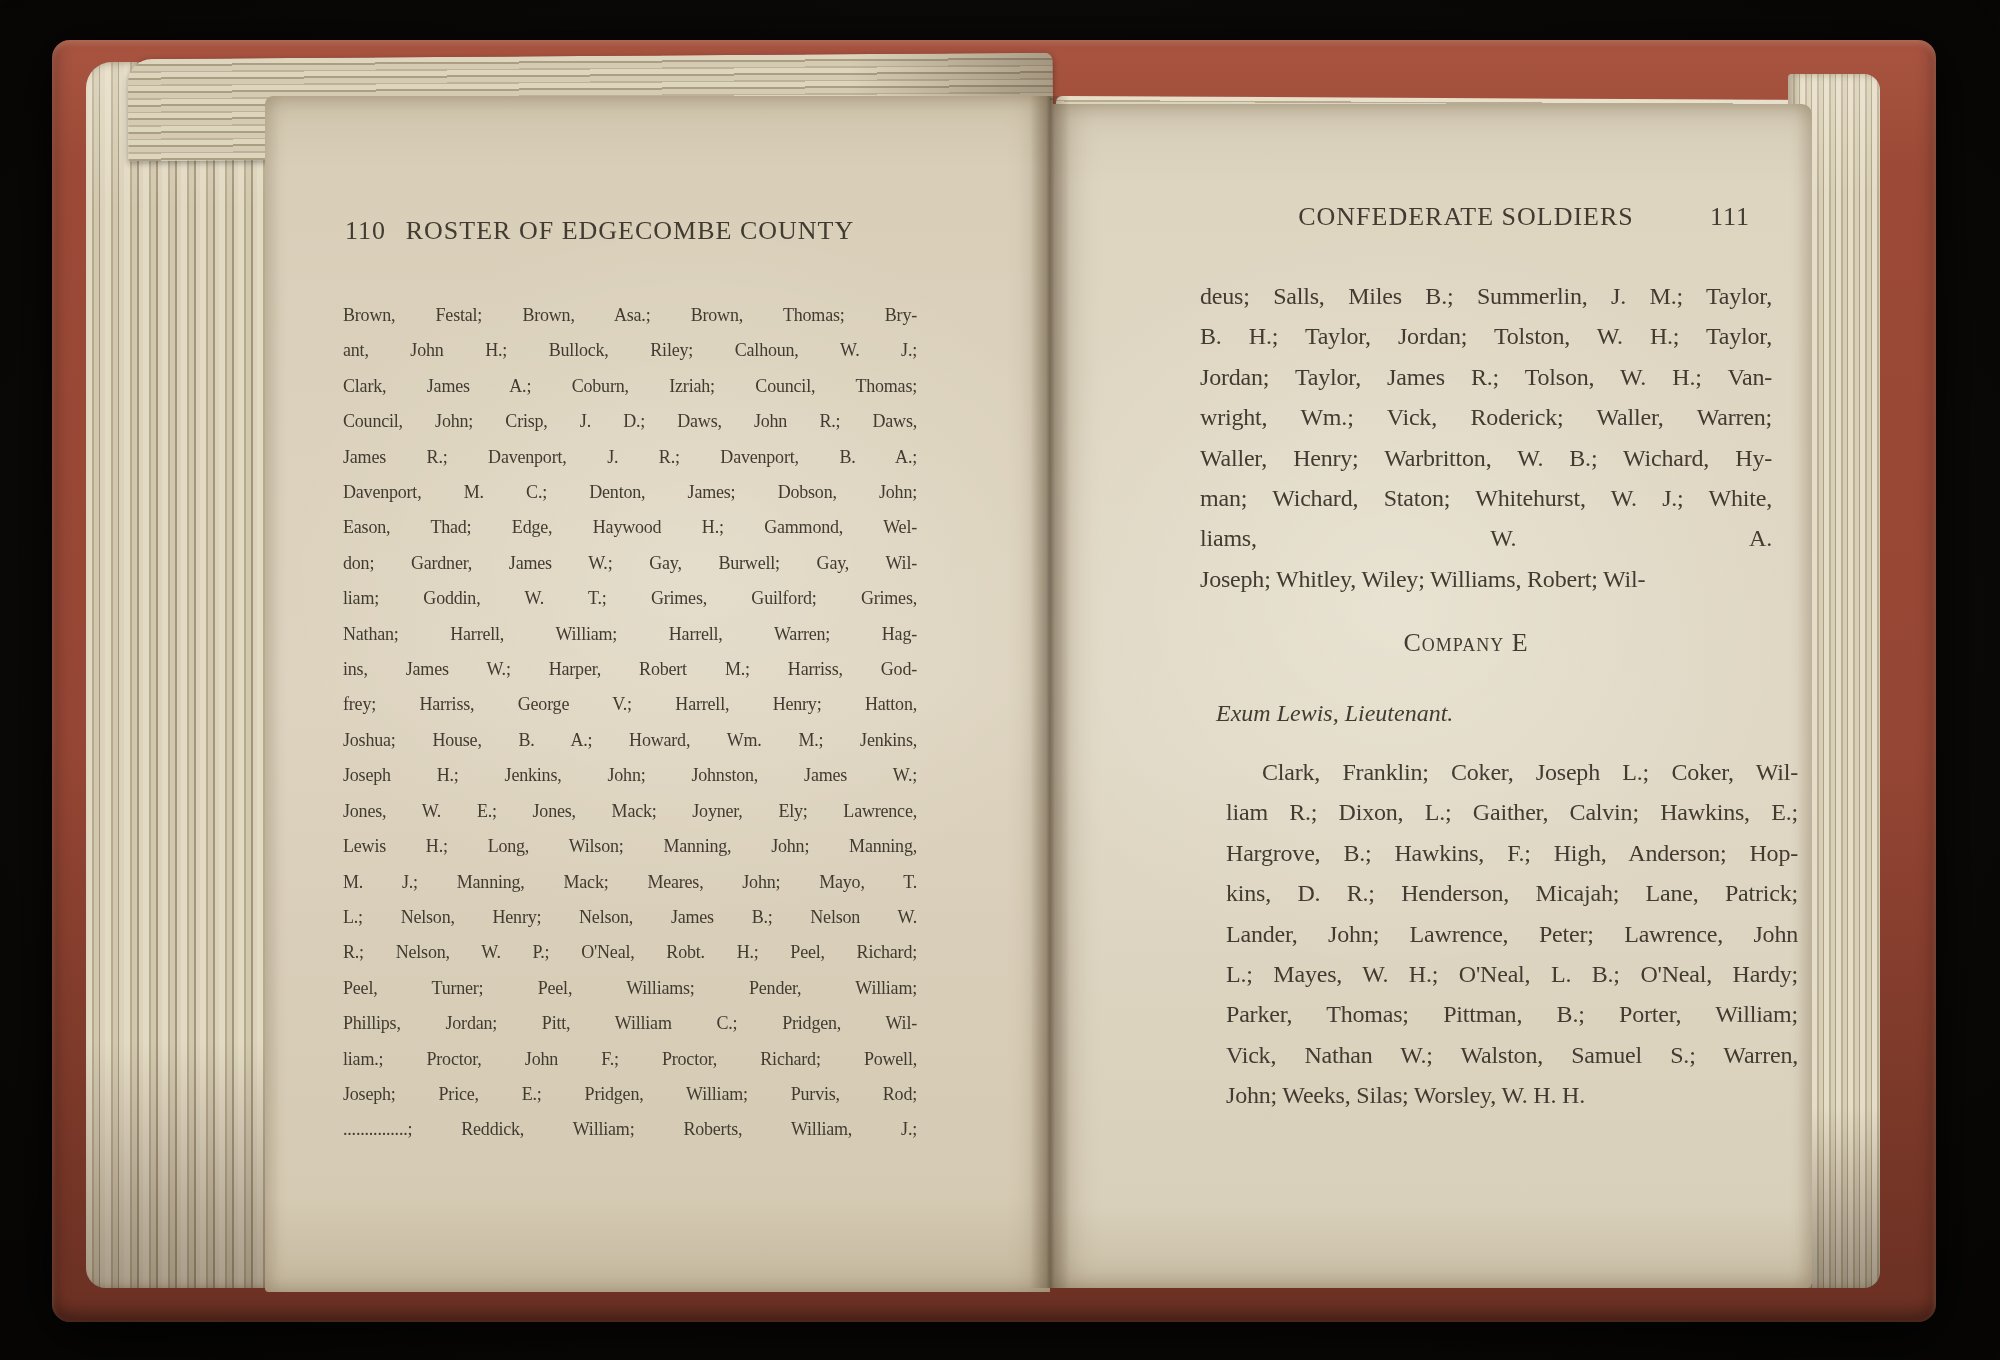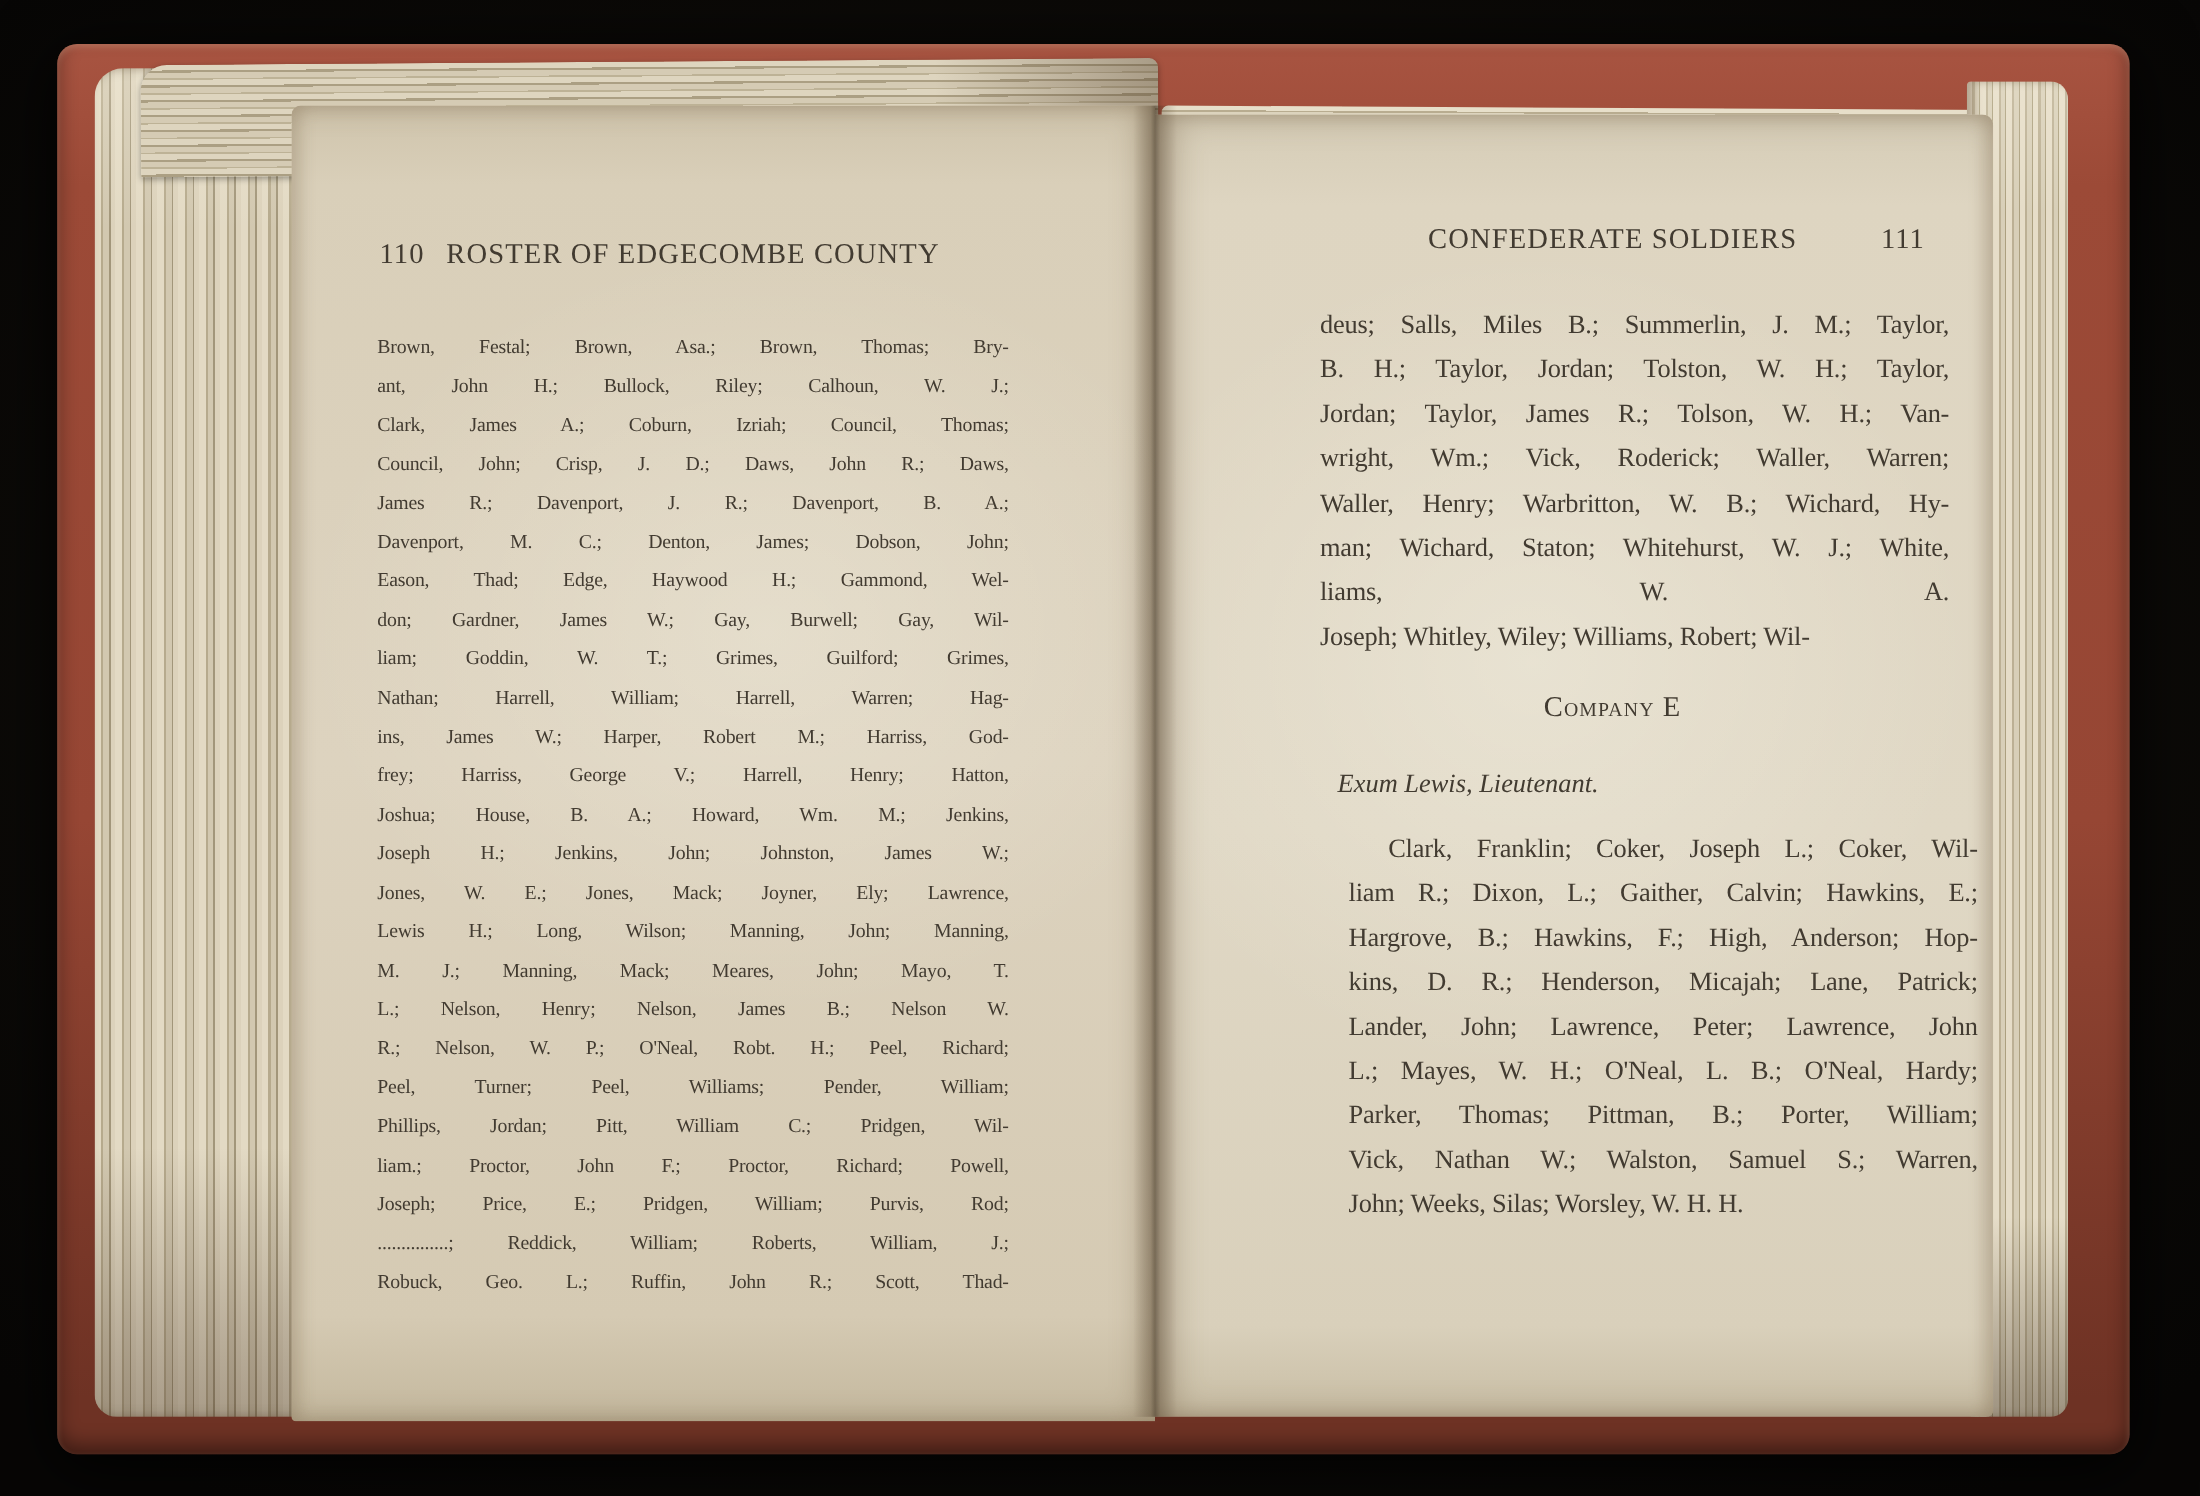--- a/index.html
+++ b/index.html
@@ -130,21 +130,20 @@
       <div class="tline">Jones, W. E.; Jones, Mack; Joyner, Ely; Lawrence,</div>
       <div class="tline">Lewis H.; Long, Wilson; Manning, John; Manning,</div>
       <div class="tline">M. J.; Manning, Mack; Meares, John; Mayo, T.</div>
       <div class="tline">L.; Nelson, Henry; Nelson, James B.; Nelson W.</div>
       <div class="tline">R.; Nelson, W. P.; O'Neal, Robt. H.; Peel, Richard;</div>
       <div class="tline">Peel, Turner; Peel, Williams; Pender, William;</div>
       <div class="tline">Phillips, Jordan; Pitt, William C.; Pridgen, Wil-</div>
       <div class="tline">liam.; Proctor, John F.; Proctor, Richard; Powell,</div>
       <div class="tline">Joseph; Price, E.; Pridgen, William; Purvis, Rod;</div>
       <div class="tline">...............; Reddick, William; Roberts, William, J.;</div>
-      <div class="tline">Robuck, Geo. L.; Ruffin, John R.; Scott, Thad-</div>
     </div>
 
   <div class="running rp-header ink">
     <span class="rtitle">CONFEDERATE SOLDIERS</span>
     <span class="pgnum-r">111</span>
   </div>
   <div class="rp-para1 ink short-last">
       <div class="tline">deus; Salls, Miles B.; Summerlin, J. M.; Taylor,</div>
       <div class="tline">B. H.; Taylor, Jordan; Tolston, W. H.; Taylor,</div>
       <div class="tline">Jordan; Taylor, James R.; Tolson, W. H.; Van-</div>

